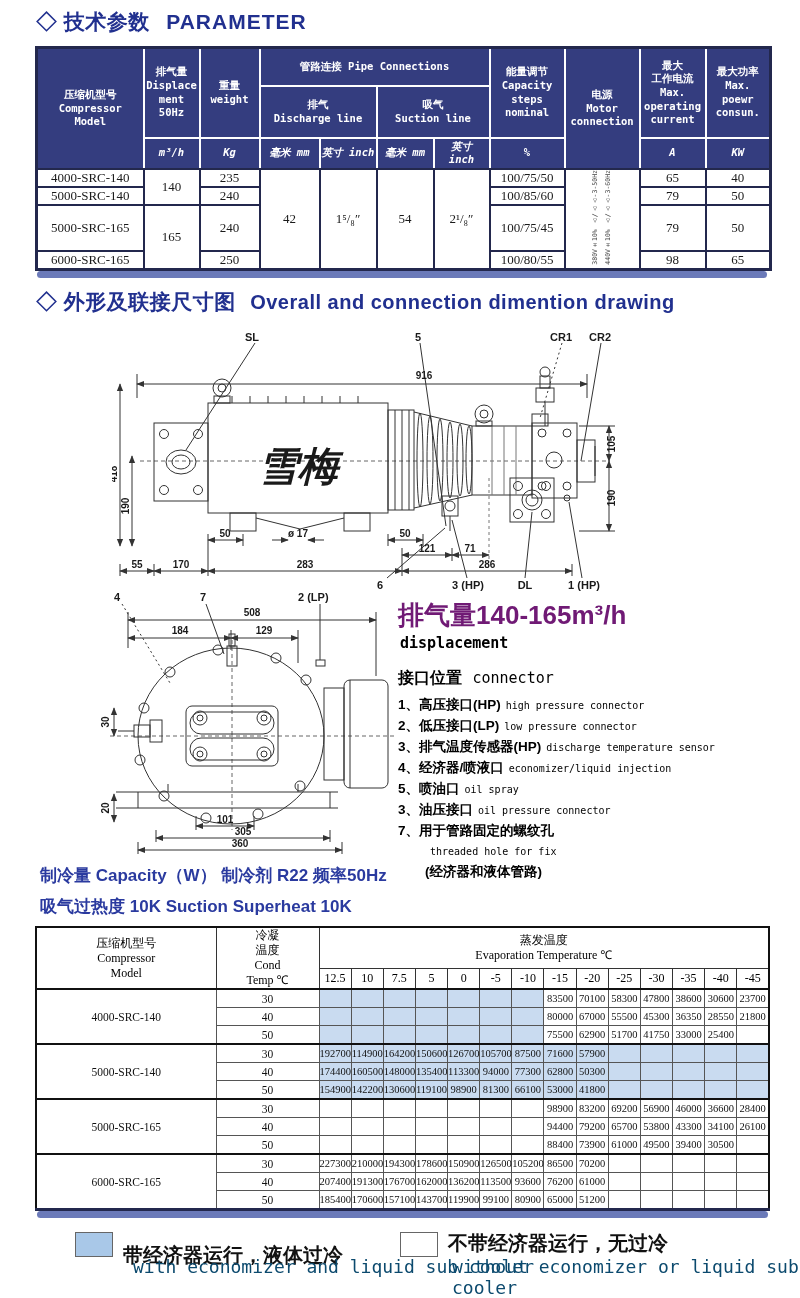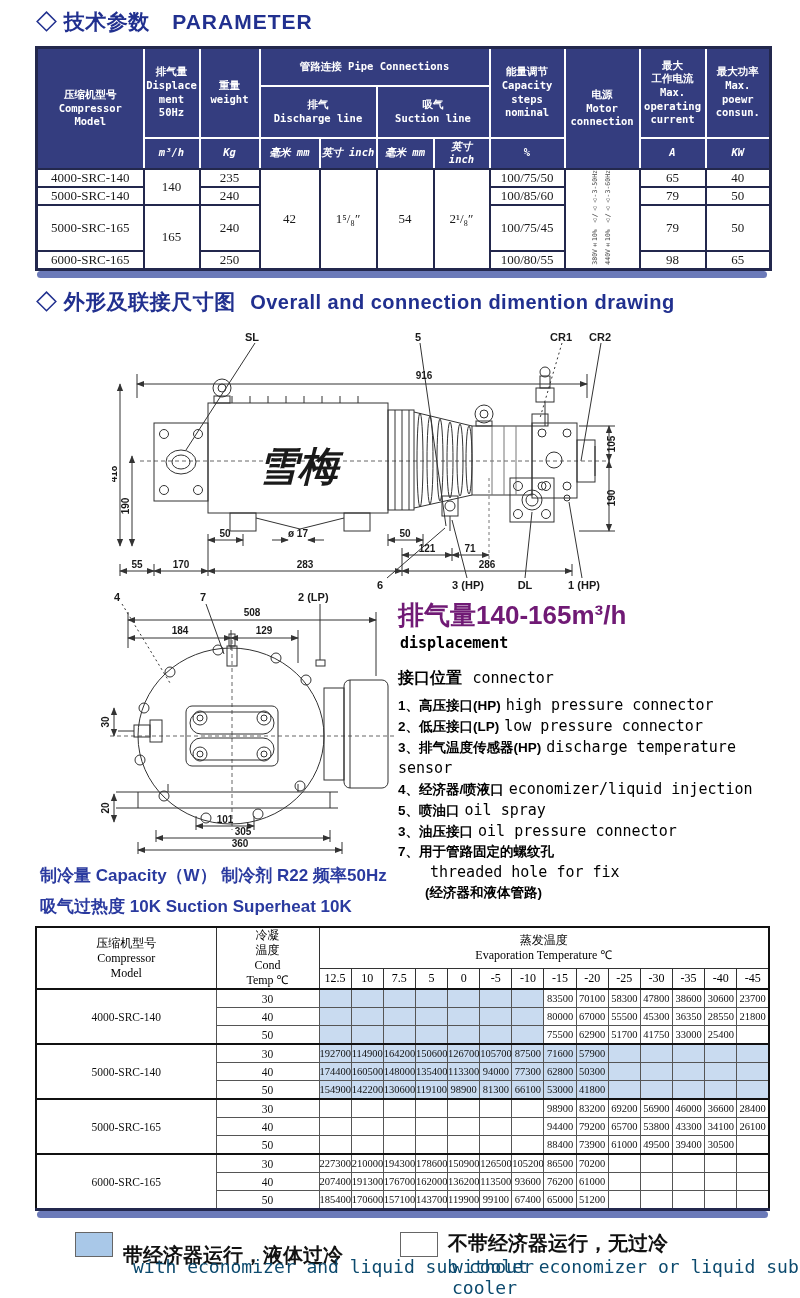--- a/index.html
+++ b/index.html
@@ -3,21 +3,21 @@
 <meta charset="utf-8">
 <style>
   html,body{margin:0;padding:0;background:#fff;}
   body{width:800px;height:1298px;position:relative;font-family:"Liberation Sans",sans-serif;overflow:hidden;}
   .abs{position:absolute;}
   .pre{white-space:pre-line;}
 
   
   .sec-head{font-weight:bold;color:#21308f;letter-spacing:0.5px;}
   #h1{left:36px;top:8px;font-size:21px;}
-  #h1 .en{margin-left:16px;letter-spacing:1px;}
+  #h1 .en{margin-left:10px;letter-spacing:1px;}
   #h2{left:36px;top:288px;font-size:21px;}
   #h2 .en{margin-left:8px;font-size:20px;}
 
   
   #param-wrap{left:35px;top:46px;width:734px;}
   table.param{border-collapse:collapse;table-layout:fixed;width:734px;border:3px solid #23284d;}
   table.param th{background:#343d7f;color:#fff;border:2px solid #fff;
     font-family:"DejaVu Sans Mono","DejaVu Sans",monospace;font-weight:bold;
     font-size:10.5px;line-height:1.3;text-align:center;vertical-align:middle;padding:1px;}
   table.param th.hdark{border-bottom:2px solid #23284d;}
@@ -39,21 +39,21 @@
   .logo-txt{font-family:"DejaVu Serif",serif;font-style:italic;font-weight:bold;font-size:40px;}
 
   #conn-text{left:398px;top:272px;width:392px;}
   .disp-title{font-size:26px;font-weight:bold;color:#701a75;}
   .disp-sub{font-family:"DejaVu Sans Mono",monospace;font-size:15px;font-weight:bold;margin:1px 0 16px 2px;}
   .conn-title{margin:0 0 6px 0;}
   .conn-title .zh{font-size:16px;font-weight:bold;}
   .conn-title .en{font-family:"DejaVu Sans Mono",monospace;font-size:15px;margin-left:6px;}
   .conn-item{line-height:20px;font-size:13.5px;}
   .conn-item .zh{font-weight:bold;}
-  .conn-item .en{font-family:"DejaVu Sans Mono",monospace;font-size:15px;margin-left:5px;}
+  .conn-item .en{font-family:"DejaVu Sans Mono",monospace;font-size:10px;margin-left:5px;}
   .conn-item.indent{padding-left:27px;}
 
   
   #notes{left:40px;top:860px;color:#2a3a9f;font-weight:bold;font-size:17px;line-height:31px;}
 
   
   #cap-wrap{left:35px;top:926px;width:735px;}
   table.cap{border-collapse:collapse;table-layout:fixed;width:735px;border:2px solid #111;border-bottom:3px solid #23284d;}
   table.cap th{font-family:"Liberation Serif",serif;font-weight:normal;font-size:12px;
     border:1px solid #333;text-align:center;vertical-align:middle;line-height:1.25;padding:0;}
@@ -692,21 +692,21 @@
           <td></td>
         </tr>
         <tr>
           <td class="cond-cell">50</td>
           <td>185400</td>
           <td>170600</td>
           <td>157100</td>
           <td>143700</td>
           <td>119900</td>
           <td>99100</td>
-          <td>67400</td>
+          <td>80900</td>
           <td>65000</td>
           <td>51200</td>
           <td></td>
           <td></td>
           <td></td>
           <td></td>
           <td></td>
         </tr>
       </tbody>
   </table>

